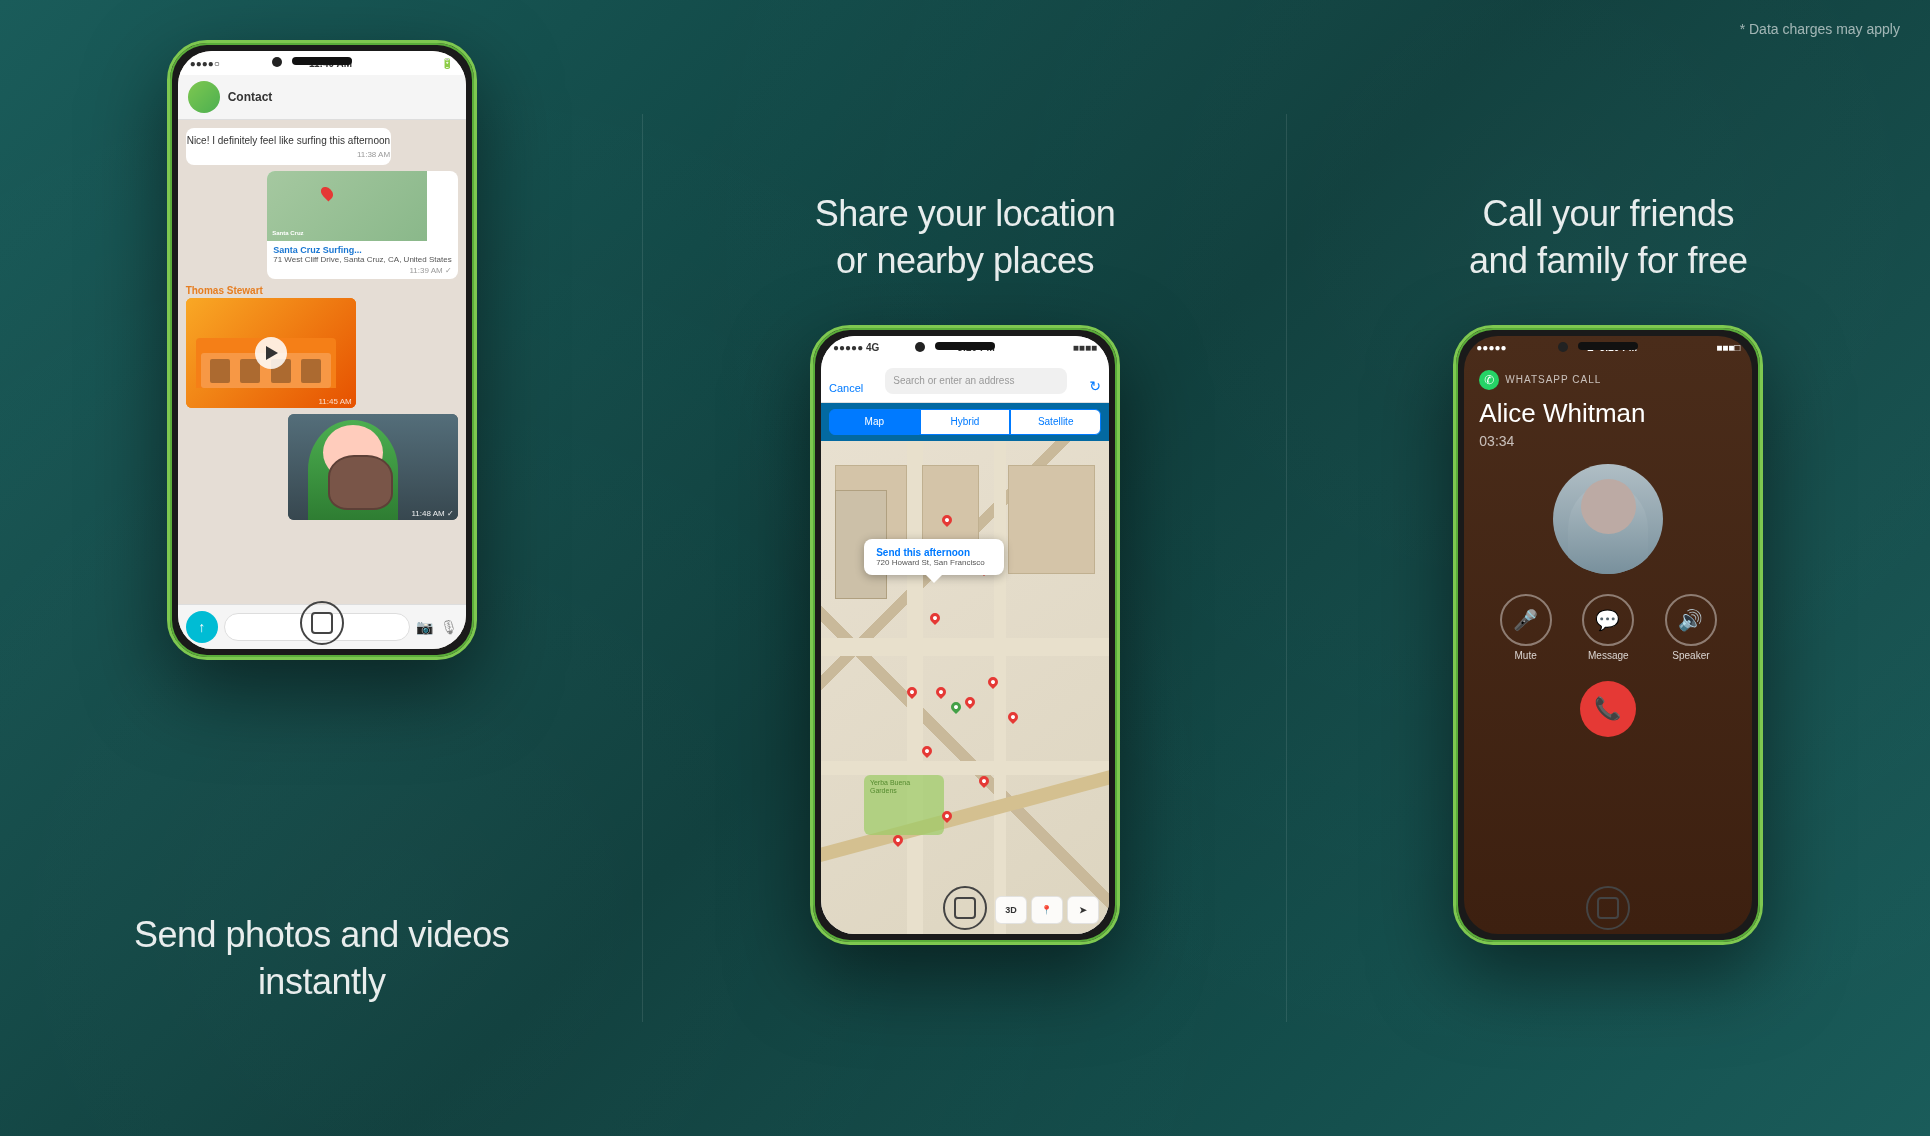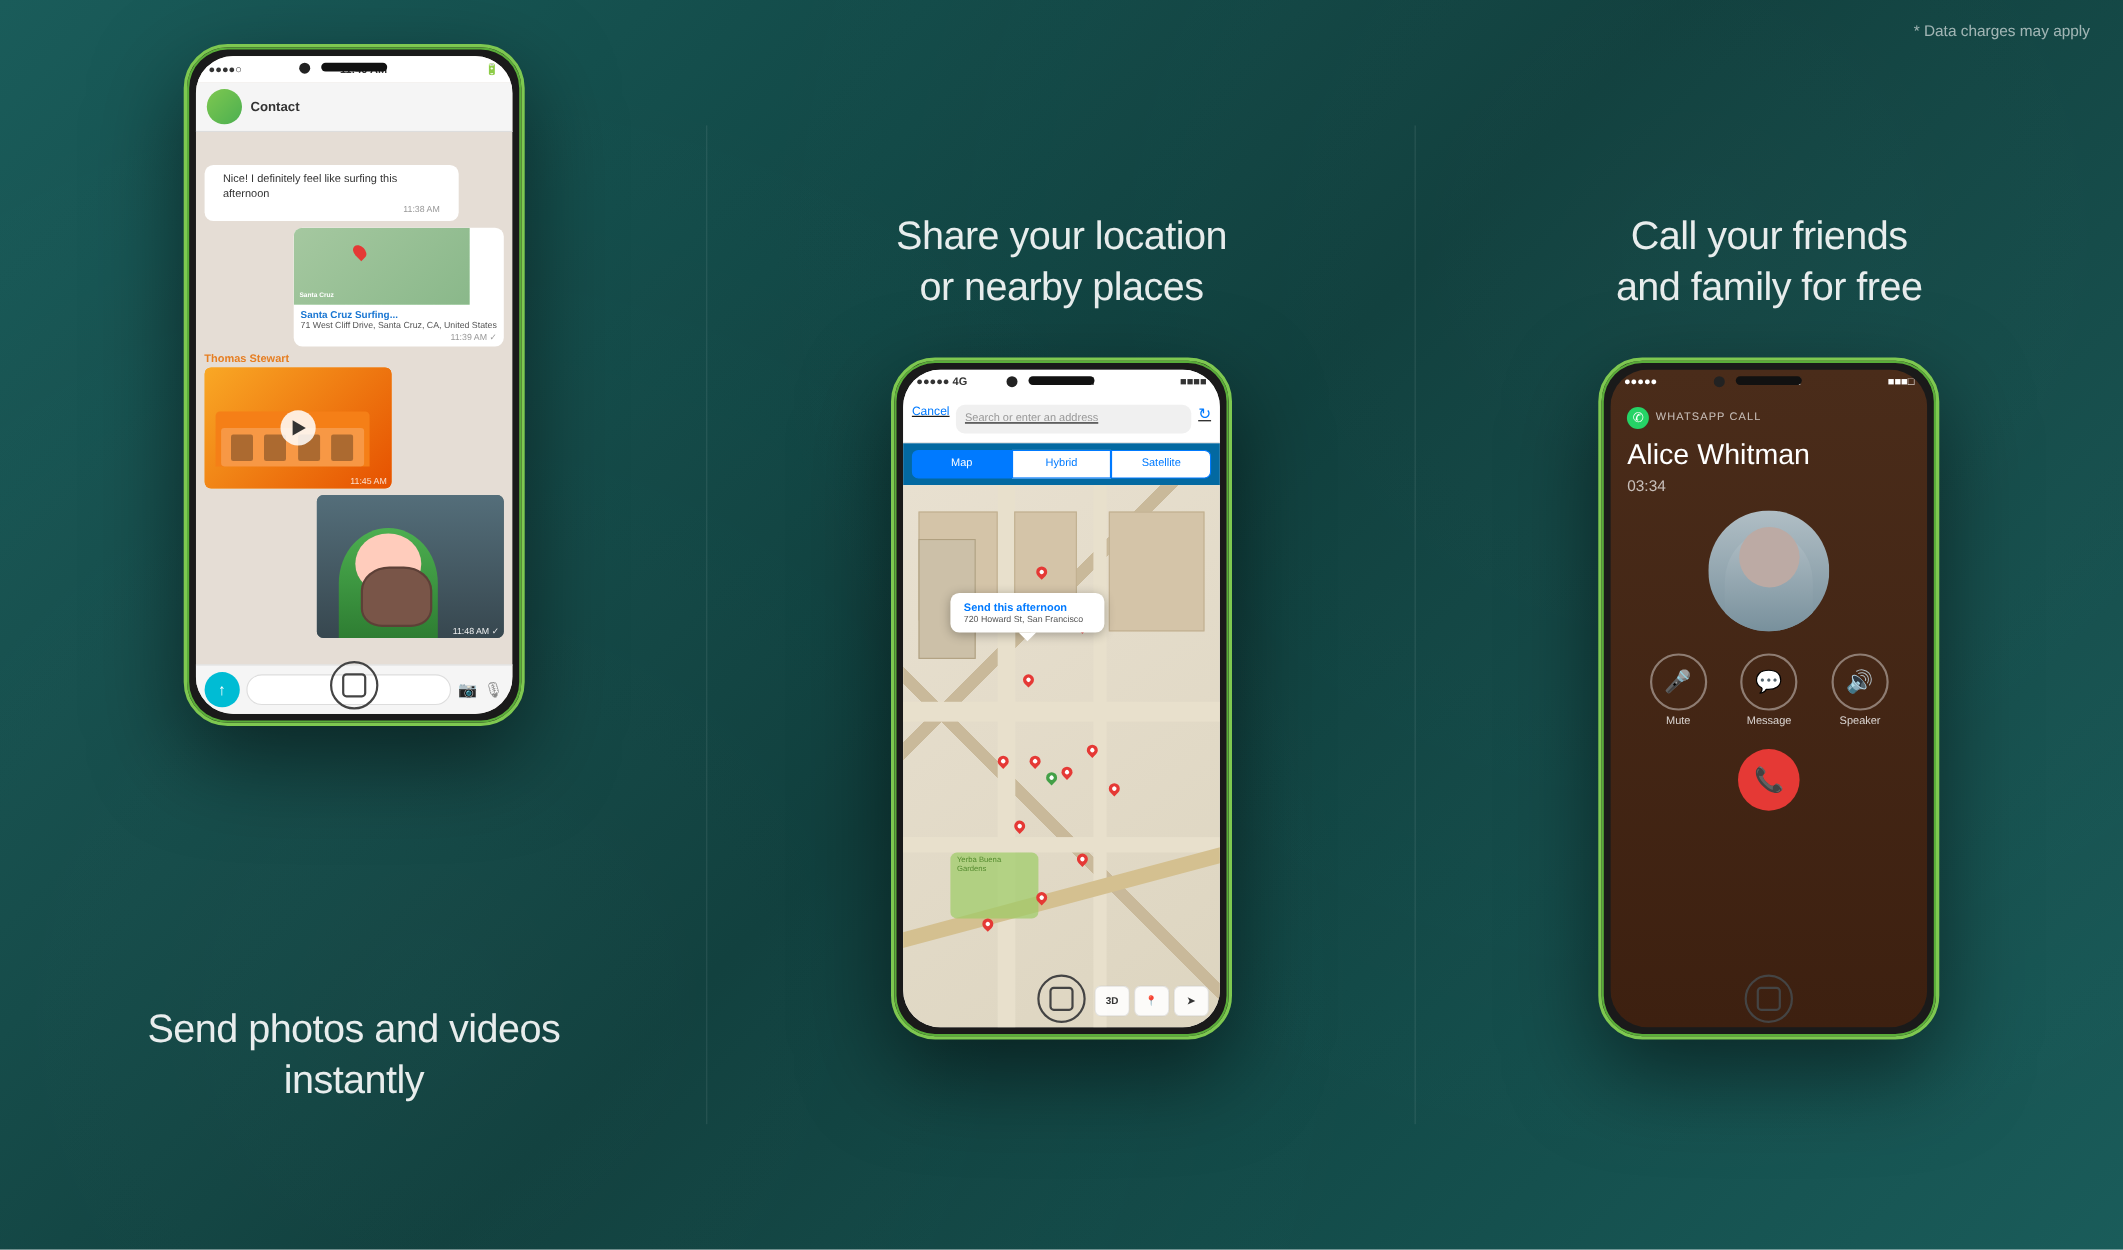--- a/index.html
+++ b/index.html
@@ -177,27 +177,26 @@
       padding: 8px;
       overflow: hidden;
       display: flex;
       flex-direction: column;
       gap: 6px;
     }
 
     .message-bubble {
       background: #fff;
       border-radius: 8px;
-      padding: 6px 17px;
+      padding: 6px 1px;
       max-width: 85%;
       font-size: 10px;
       color: #333;
       position: relative;
       align-self: flex-start;
-      margin-top: 22px;
     }
 
     .message-time {
       font-size: 8px;
       color: #999;
       text-align: right;
       margin-top: 2px;
     }
 
     .location-card {
@@ -287,21 +286,21 @@
     .video-play::after {
       content: '';
       border-left: 12px solid #333;
       border-top: 7px solid transparent;
       border-bottom: 7px solid transparent;
       margin-left: 3px;
     }
 
     .photo-thumb {
       width: 170px;
-      height: 130px;
+      height: 106px;
       border-radius: 6px;
       background: linear-gradient(135deg, #546e7a, #37474f);
       position: relative;
       overflow: hidden;
       display: flex;
       align-items: center;
       justify-content: center;
     }
 
     .chat-input {
@@ -348,24 +347,23 @@
       height: 100%;
       background: #f5f5f5;
       display: flex;
       flex-direction: column;
     }
 
     .map-search-bar {
       background: #fff;
       padding: 8px;
       display: flex;
-      align-items: flex-start;
-      gap: 6px;
+      align-items: flex-end;
+      gap: 22px;
       border-bottom: 1px solid #e0e0e0;
-      text-decoration: underline;
     }
 
     .cancel-btn {
       color: #007aff;
       font-size: 11px;
       font-weight: 400;
     }
 
     .search-field {
       flex: 1;

